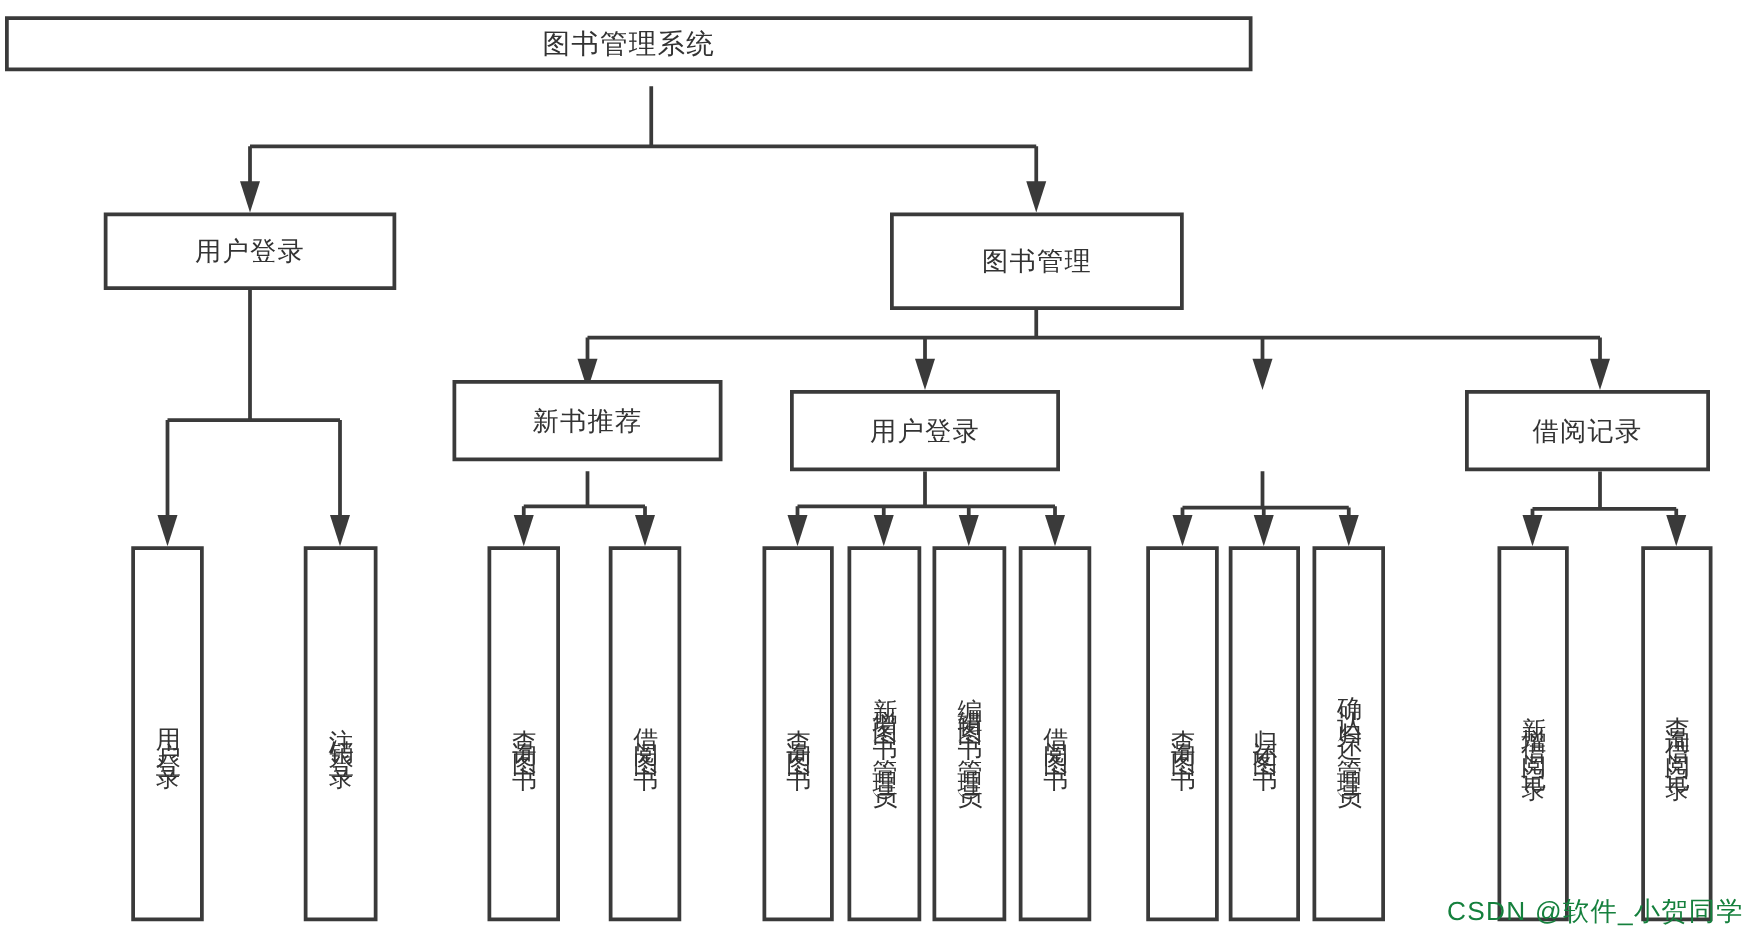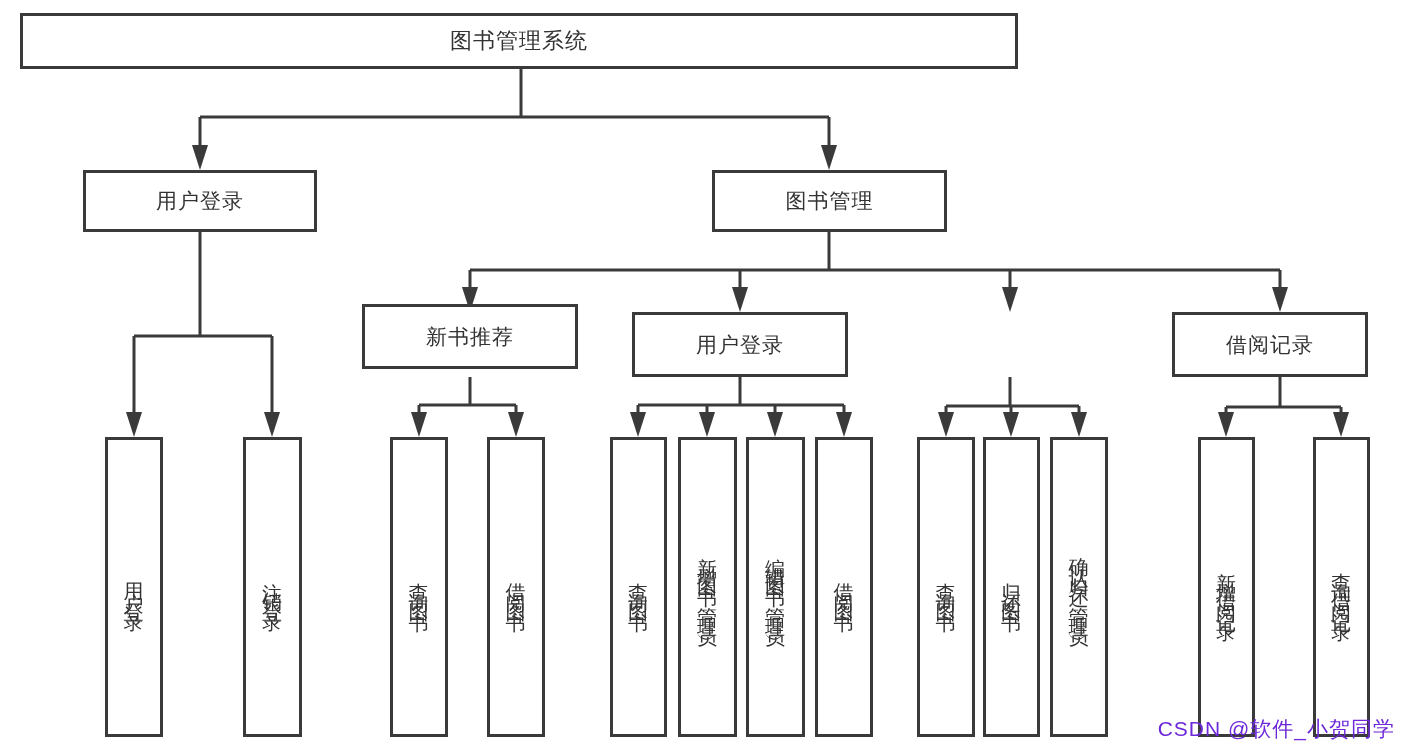--- a/index.html
+++ b/index.html
@@ -48,21 +48,21 @@
     font-size: 20px;
     line-height: 1;
     letter-spacing: 10px;
     white-space: nowrap;
   }
   .watermark {
     position: absolute;
     right: 10px;
     top: 715px;
     font-size: 21px;
-    color: #6d28d9;
+    color: #15803d;
     letter-spacing: 1px;
     white-space: nowrap;
   }
 </style>
 </head>
 <body>
 
 <div class="canvas">
 
   <svg class="connectors" viewBox="0 0 1405 747" xmlns="http://www.w3.org/2000/svg">
@@ -108,28 +108,28 @@
       <polygon points="1071,412 1087,412 1079,437"></polygon>
     </g>
 
     <g>
       <path d="M1280 377 V407 M1226 407 H1341 M1226 407 V414 M1341 407 V414"></path>
       <polygon points="1218,412 1234,412 1226,437"></polygon>
       <polygon points="1333,412 1349,412 1341,437"></polygon>
     </g>
   </svg>
 
-  <div class="box hbox root-box" style="left:20px; top:13px; width:998px; height:56px;">
+  <div class="box hbox root-box" style="left:4px; top:13px; width:998px; height:44px;">
     <span>图书管理系统</span>
   </div>
 
   <div class="box hbox" style="left:83px; top:170px; width:234px; height:62px;">
     <span>用户登录</span>
   </div>
-  <div class="box hbox" style="left:712px; top:170px; width:235px; height:62px;">
+  <div class="box hbox" style="left:712px; top:170px; width:235px; height:78px;">
     <span>图书管理</span>
   </div>
 
   <div class="box hbox" style="left:362px; top:304px; width:216px; height:65px;">
     <span>新书推荐</span>
   </div>
   <div class="box hbox" style="left:632px; top:312px; width:216px; height:65px;">
     <span>用户登录</span>
   </div>
   <div class="box hbox" style="left:1172px; top:312px; width:196px; height:65px;">

